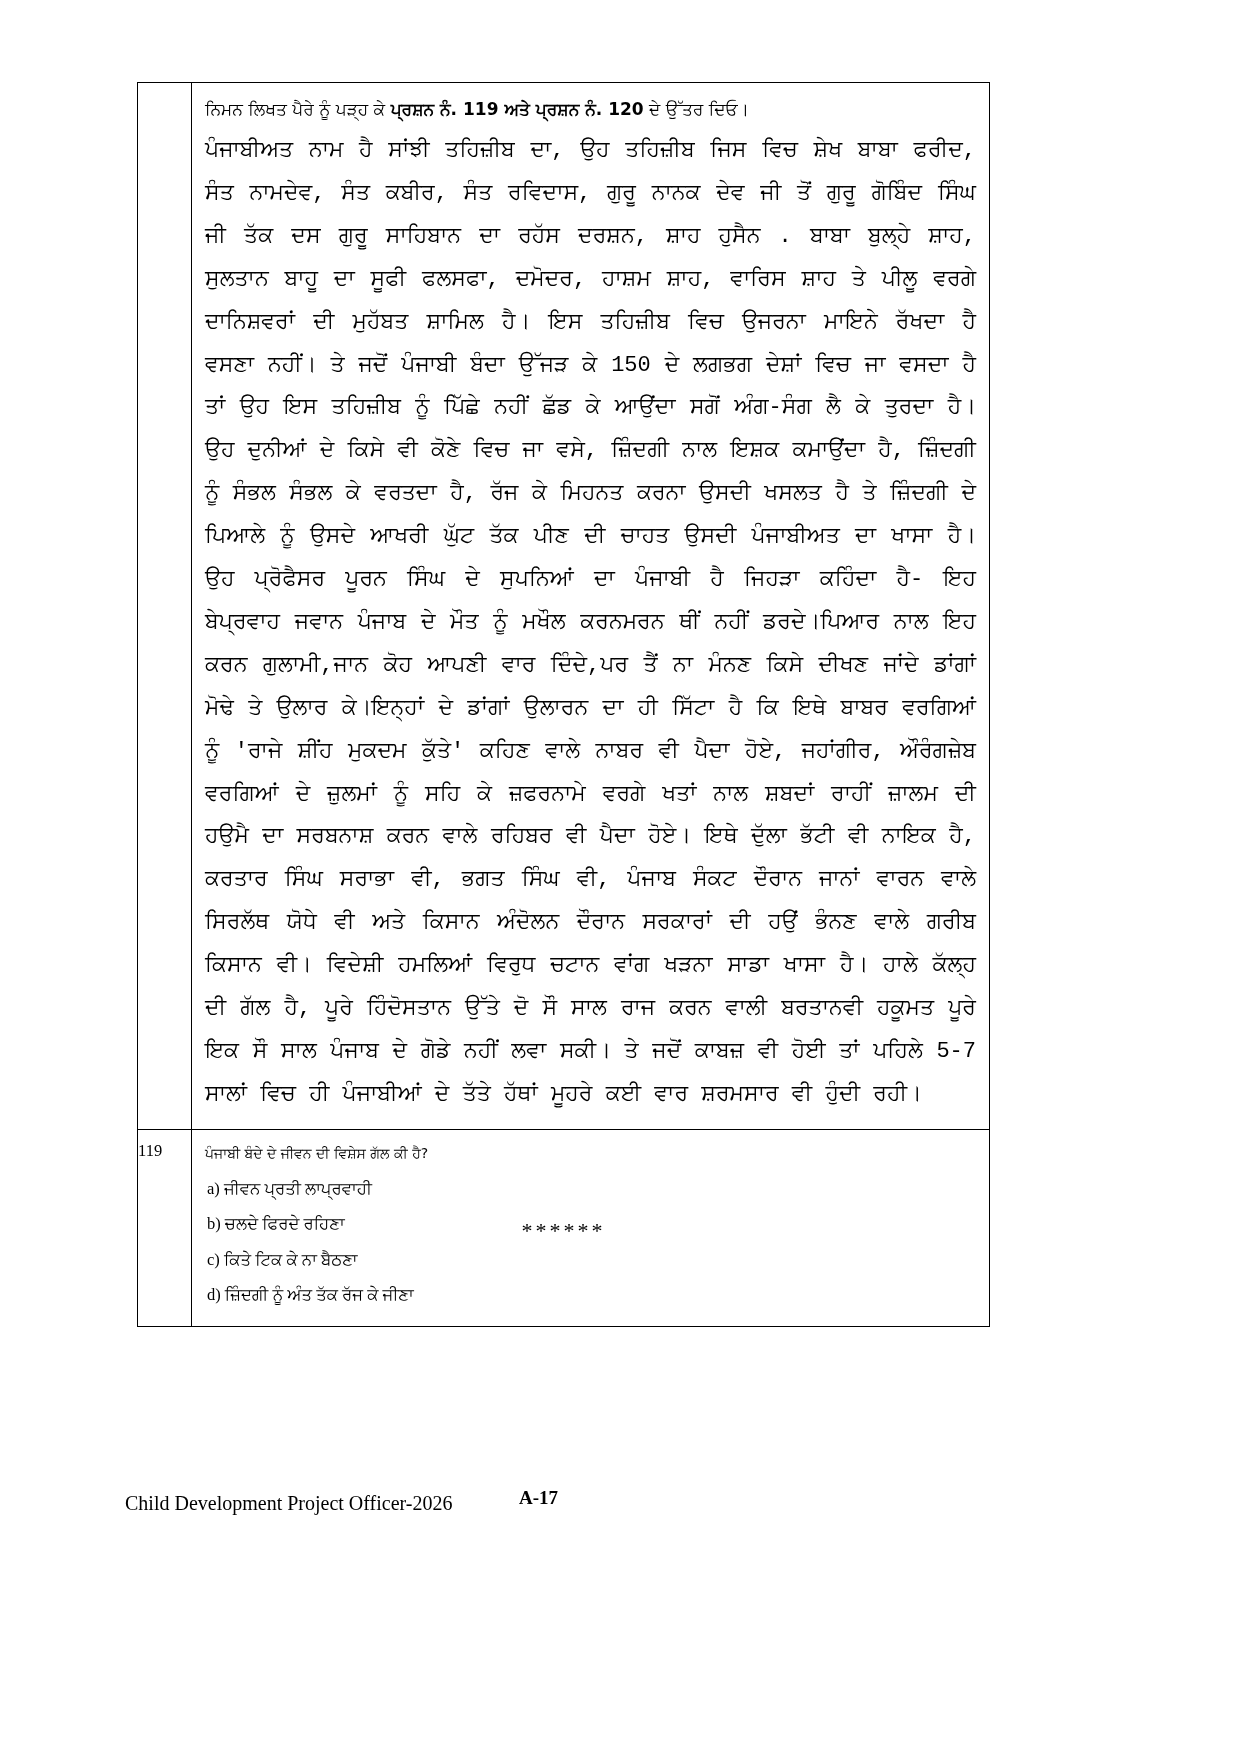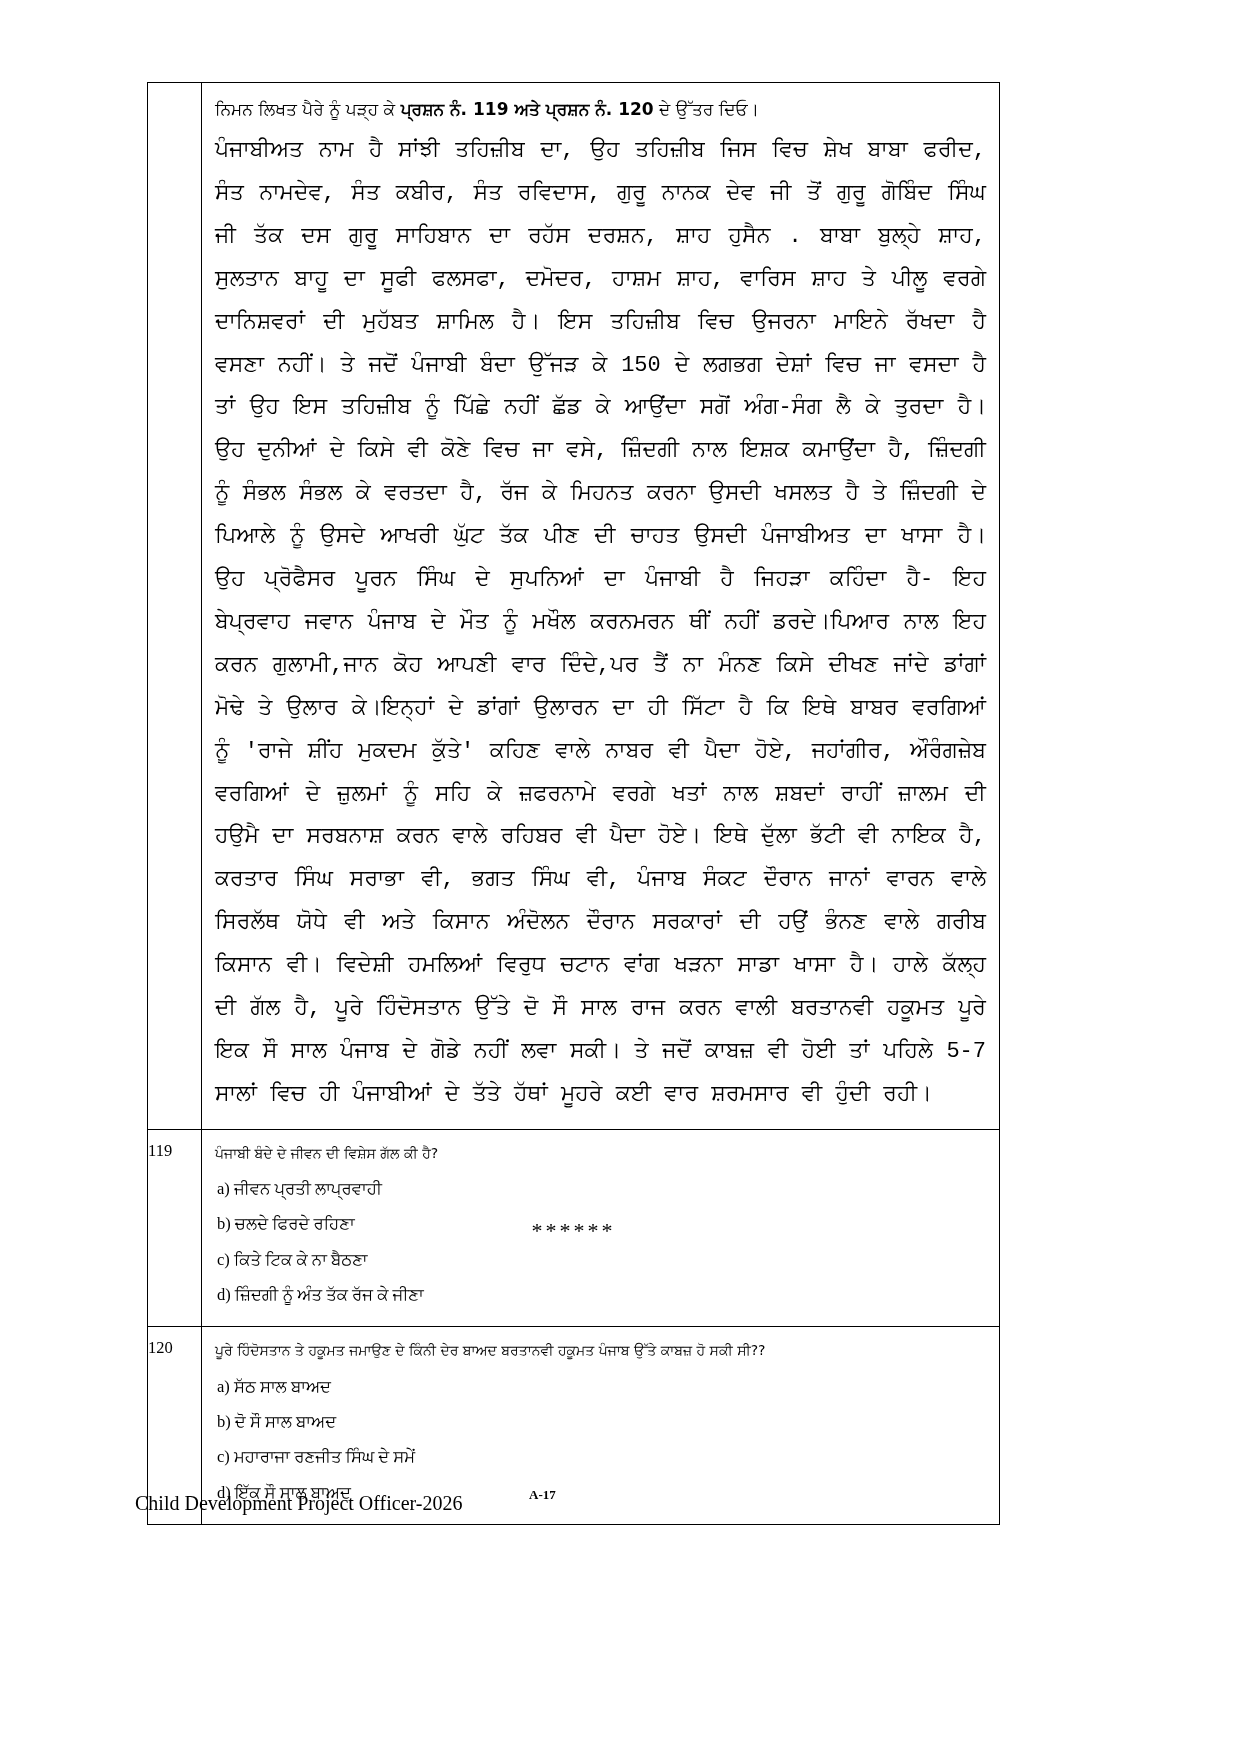--- a/index.html
+++ b/index.html
@@ -10,21 +10,21 @@
   body {
     width: 1241px;
     height: 1754px;
     font-family: "Liberation Sans", "DejaVu Sans", sans-serif;
     color: #000000;
     position: relative;
     overflow: hidden;
   }
   .page {
     position: absolute;
-    top: 0; left: 10px;
+    top: 0; left: 0;
     width: 1060px;
     height: 1754px;
   }
   .exam-table {
     position: absolute;
     left: 137px;
     top: 82px;
     width: 853px;
     border-collapse: collapse;
   }
@@ -87,21 +87,21 @@
     left: 125px;
     top: 1492px;
     font-size: 20px;
     font-weight: normal;
     font-family: "Liberation Serif", "DejaVu Serif", serif;
   }
   .footer-center {
     position: absolute;
     left: 519px;
     top: 1487px;
-    font-size: 13px;
+    font-size: 19px;
     font-weight: bold;
     font-family: "Liberation Serif", "DejaVu Serif", serif;
     text-align: center;
   }
 </style>
 </head>
 <body>
 
 <div class="page">
 
@@ -119,30 +119,20 @@
         <td class="col-num">119</td>
         <td class="col-body">
           <p class="q-text">ਪੰਜਾਬੀ ਬੰਦੇ ਦੇ ਜੀਵਨ ਦੀ ਵਿਸ਼ੇਸ ਗੱਲ ਕੀ ਹੈ?</p>
           <div class="opt">a) ਜੀਵਨ ਪ੍ਰਤੀ ਲਾਪ੍ਰਵਾਹੀ</div>
           <div class="opt">b) ਚਲਦੇ ਫਿਰਦੇ ਰਹਿਣਾ</div>
           <div class="opt">c) ਕਿਤੇ ਟਿਕ ਕੇ ਨਾ ਬੈਠਣਾ</div>
           <div class="opt">d) ਜ਼ਿੰਦਗੀ ਨੂੰ ਅੰਤ ਤੱਕ ਰੱਜ ਕੇ ਜੀਣਾ</div>
         </td>
       </tr>
 
-      <tr>
-        <td class="col-num">120</td>
-        <td class="col-body">
-          <p class="q-text">ਪੂਰੇ ਹਿੰਦੋਸਤਾਨ ਤੇ ਹਕੂਮਤ ਜਮਾਉਣ ਦੇ ਕਿੰਨੀ ਦੇਰ ਬਾਅਦ ਬਰਤਾਨਵੀ ਹਕੂਮਤ ਪੰਜਾਬ ਉੱਤੇ ਕਾਬਜ਼ ਹੋ ਸਕੀ ਸੀ??</p>
-          <div class="opt">a) ਸੱਠ ਸਾਲ ਬਾਅਦ</div>
-          <div class="opt">b) ਦੋ ਸੌ ਸਾਲ ਬਾਅਦ</div>
-          <div class="opt">c) ਮਹਾਰਾਜਾ ਰਣਜੀਤ ਸਿੰਘ ਦੇ ਸਮੇਂ</div>
-          <div class="opt">d) ਇੱਕ ਸੌ ਸਾਲ ਬਾਅਦ</div>
-        </td>
-      </tr>
     </tbody>
   </table>
 
   <div class="stars">******</div>
 
   <div class="footer-left">Child Development Project Officer-2026</div>
   <div class="footer-center">A-17</div>
 
 </div>
 

